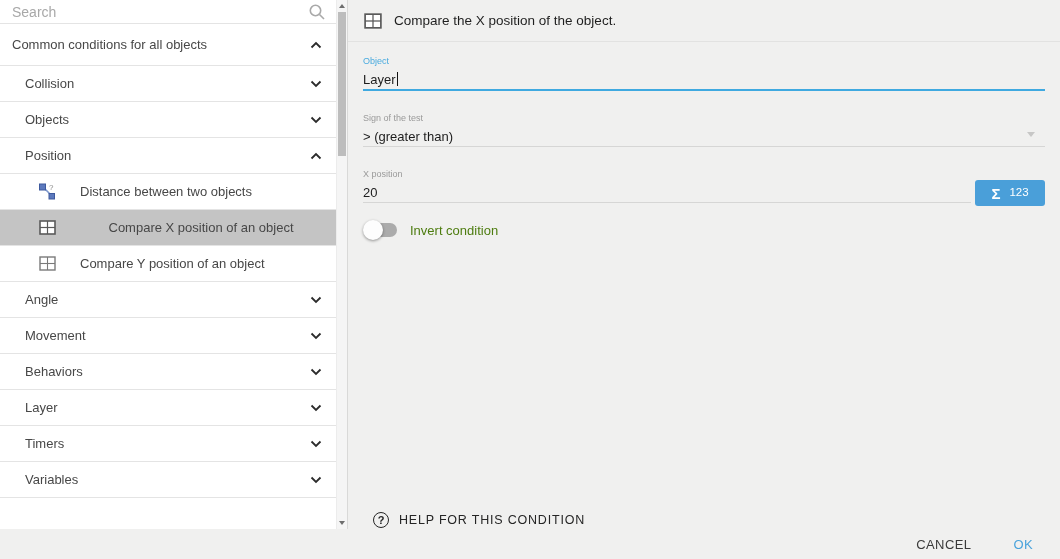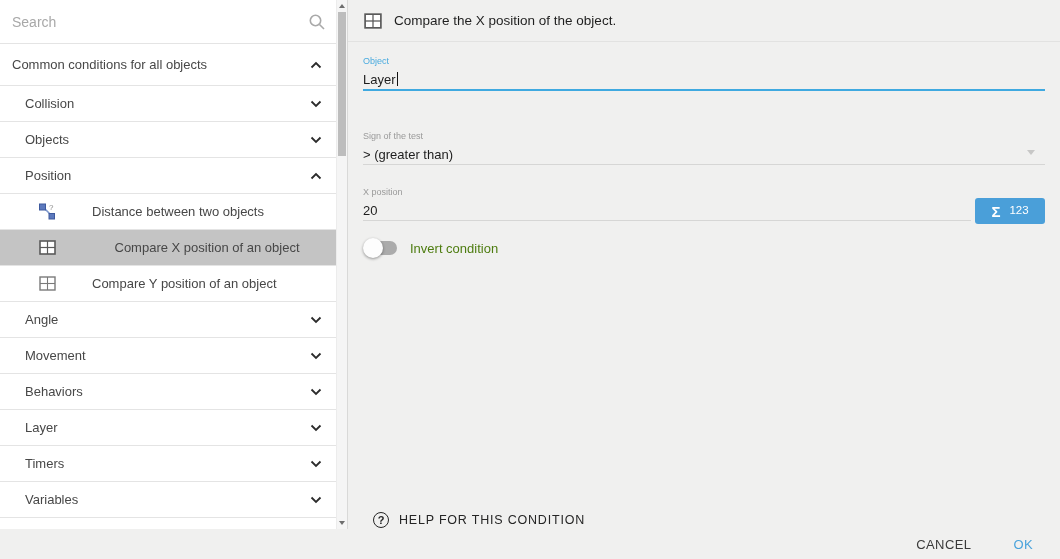--- a/index.html
+++ b/index.html
@@ -15,34 +15,34 @@
   .sidebar-wrap {
     position: absolute; left: 0; top: 0;
     width: 348px; height: 529px;
     background: #ffffff;
     border-right: 1px solid #d9d9d8;
     display: flex;
   }
   .sidebar { width: 336px; height: 100%; background: #fff; }
 
   .search-row {
-    height: 44px; border-bottom: 1px solid #e4e4e4;
+    height: 24px; border-bottom: 1px solid #e4e4e4;
     display: flex; align-items: center; padding: 0 10px 0 12px;
   }
   .search-row input {
     flex: 1; border: none; outline: none; font-size: 14px;
     font-family: "Liberation Sans", sans-serif; color: #444; background: transparent;
   }
   .search-row input::placeholder { color: #a8a8a8; }
   .search-icon { flex: 0 0 auto; margin-left: 6px; display: flex; }
 
   .row {
     display: flex; align-items: center;
     border-bottom: 1px solid #e4e4e4;
-    cursor: pointer; background: #fff; gap: 12px;
+    cursor: pointer; background: #fff;
   }
   .row.group { height: 42px; padding: 0 14px 0 12px; }
   .row.cat   { height: 36px; padding: 0 14px 0 25px; }
   .row.cond  { height: 36px; padding: 0 14px 0 38px; }
   .row.partial { height: 11px; border-bottom: none; }
   .row-label { flex: 1; font-size: 13px; color: #474747; white-space: nowrap; overflow: hidden; }
   .row.cond .row-label { margin-left: 23px; }
   .row.selected { background: #c4c4c4; text-align: center; }
   .chev { flex: 0 0 auto; display: flex; align-items: center; }
   .cond-icon { flex: 0 0 auto; width: 19px; height: 19px; display: flex; align-items: center; justify-content: center; }
@@ -73,21 +73,21 @@
 
   .form { padding: 0 15px; }
 
   .field-label { font-size: 9px; color: #9a9a9a; height: 11px; line-height: 11px; }
   .field-label.accent { color: #4aabdf; }
   .field-value { font-size: 13px; color: #1d1d1d; margin-top: 4px; height: 18px; line-height: 18px; white-space: nowrap; }
   .underline { height: 1px; background: #d6d6d5; }
   .underline.focused { height: 2px; background: #3fa9e0; }
 
   .field-object { margin-top: 14px; }
-  .field-sign { margin-top: 40px; position: relative; }
+  .field-sign { margin-top: 22px; position: relative; }
   .select-arrow {
     position: absolute; right: 10px; bottom: 10px;
     width: 0; height: 0;
     border-left: 4.5px solid transparent; border-right: 4.5px solid transparent;
     border-top: 5px solid #c7c7c6;
   }
 
   .field-x-row { margin-top: 22px; display: flex; align-items: flex-end; gap: 4px; }
   .field-x-main { flex: 1; margin-bottom: 3px; }
 

